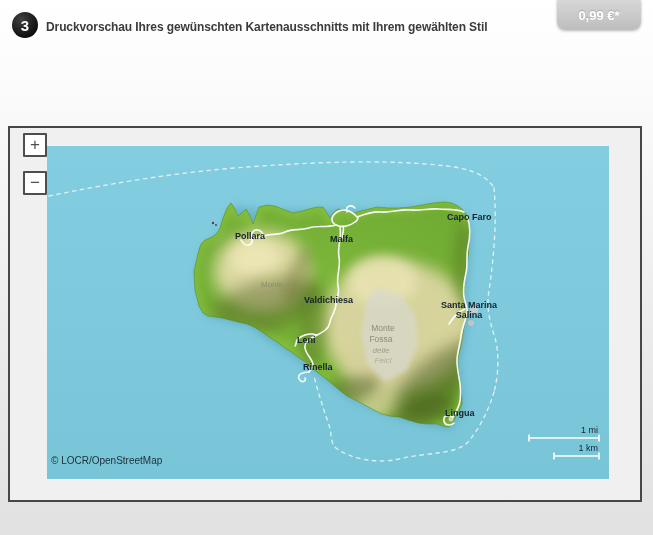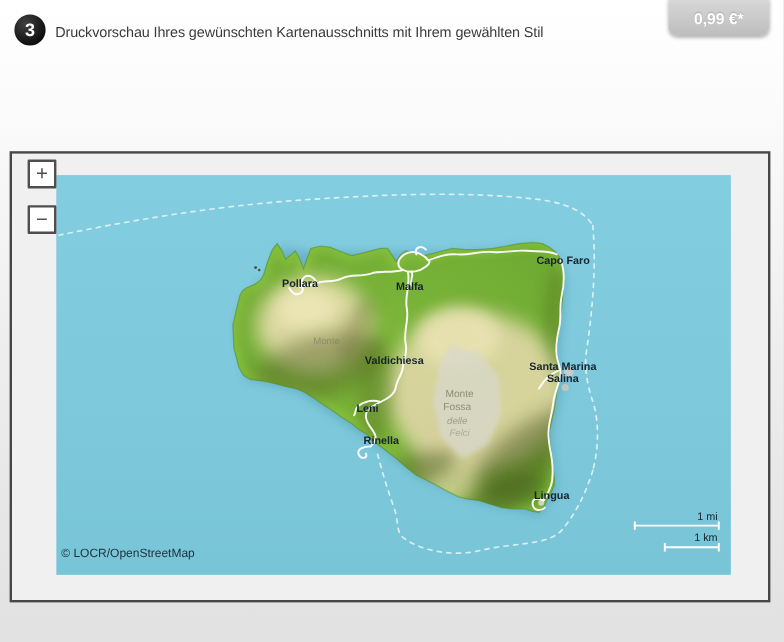--- a/index.html
+++ b/index.html
@@ -3,21 +3,21 @@
 <meta charset="utf-8">
 <style>
   html,body{margin:0;padding:0;}
   .page{position:relative;width:653px;height:535px;overflow:hidden;
     font-family:"Liberation Sans",sans-serif;
     background:linear-gradient(180deg,#ffffff 0px,#fbfbfb 90px,#ededed 300px,#e2e2e2 520px);}
   
   .step-badge{position:absolute;left:12px;top:12px;width:26px;height:26px;border-radius:50%;
     background:radial-gradient(circle at 35% 30%,#414141,#0e0e0e 72%);
     color:#fff;font-size:15px;font-weight:bold;display:flex;align-items:center;justify-content:center;}
-  .title{position:absolute;left:46px;top:20px;width:520px;font-size:12px;font-weight:normal;
+  .title{position:absolute;left:46px;top:20px;width:520px;font-size:12px;font-weight:bold;
     color:#3b3b3b;letter-spacing:-0.1px;}
   .price-badge{position:absolute;left:557px;top:-6px;width:84px;height:36px;border-radius:8px;
     background:linear-gradient(180deg,#dcdcdc,#bdbdbd);
     box-shadow:0 1px 3px rgba(0,0,0,.28), inset 0 1px 0 rgba(255,255,255,.5);
     color:#fff;font-size:13px;font-weight:bold;display:flex;align-items:center;justify-content:center;
     padding-top:7px;box-sizing:border-box;text-shadow:0 -1px 1px rgba(0,0,0,.18);}
   
   .panel{position:absolute;left:8px;top:126px;width:630px;height:372px;border:2px solid #474747;
     background:#f0f0f0;}
   .map{position:absolute;left:37px;top:18px;width:562px;height:333px;background:#7ec9dc;overflow:hidden;}

